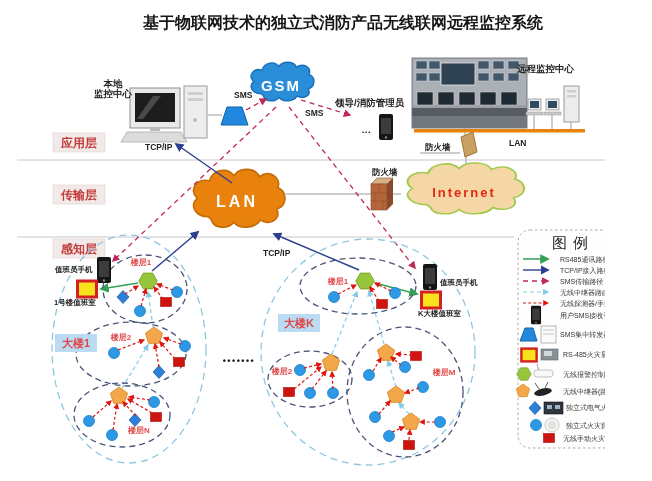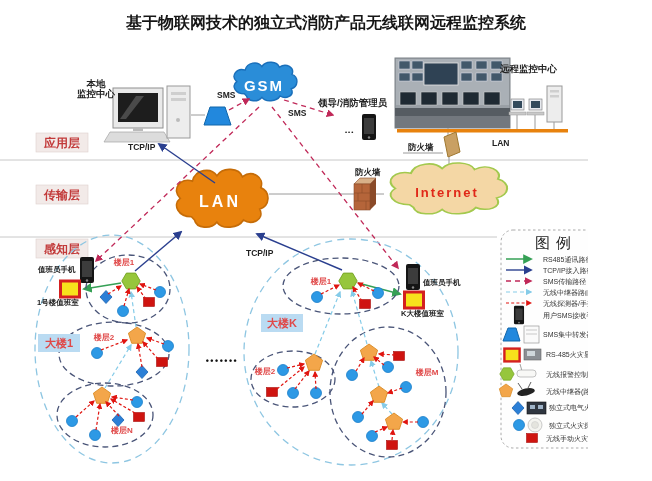--- a/index.html
+++ b/index.html
@@ -1,17 +1,17 @@
 <!DOCTYPE html>
 <html><head>
 <meta charset="utf-8">
 <style>
   html,body{margin:0;padding:0;background:#fff;}
   .stage{position:relative;width:588px;height:481px;background:#fff;overflow:hidden;
-         font-family:"Liberation Sans","DejaVu Sans",sans-serif;}
+         font-family:"Liberation Sans","DejaVu Sans",sans-serif;margin-left:17px;}
   svg{display:block}
   text{font-family:"Liberation Sans","DejaVu Sans",sans-serif;}
   .t-title{font-size:16px;font-weight:bold;fill:#161616;}
   .t-layer{font-size:12px;font-weight:bold;fill:#c23a3a;}
   .t-node{font-size:9.5px;font-weight:bold;fill:#222;}
   .t-small{font-size:8.5px;font-weight:bold;fill:#222;}
   .t-tiny{font-size:7.5px;font-weight:bold;fill:#222;}
   .t-floor{font-size:8px;font-weight:bold;fill:#e04848;}
   .t-bldg{font-size:11px;font-weight:bold;fill:#e04848;}
   .t-cloud{font-weight:bold;fill:#fff;}

